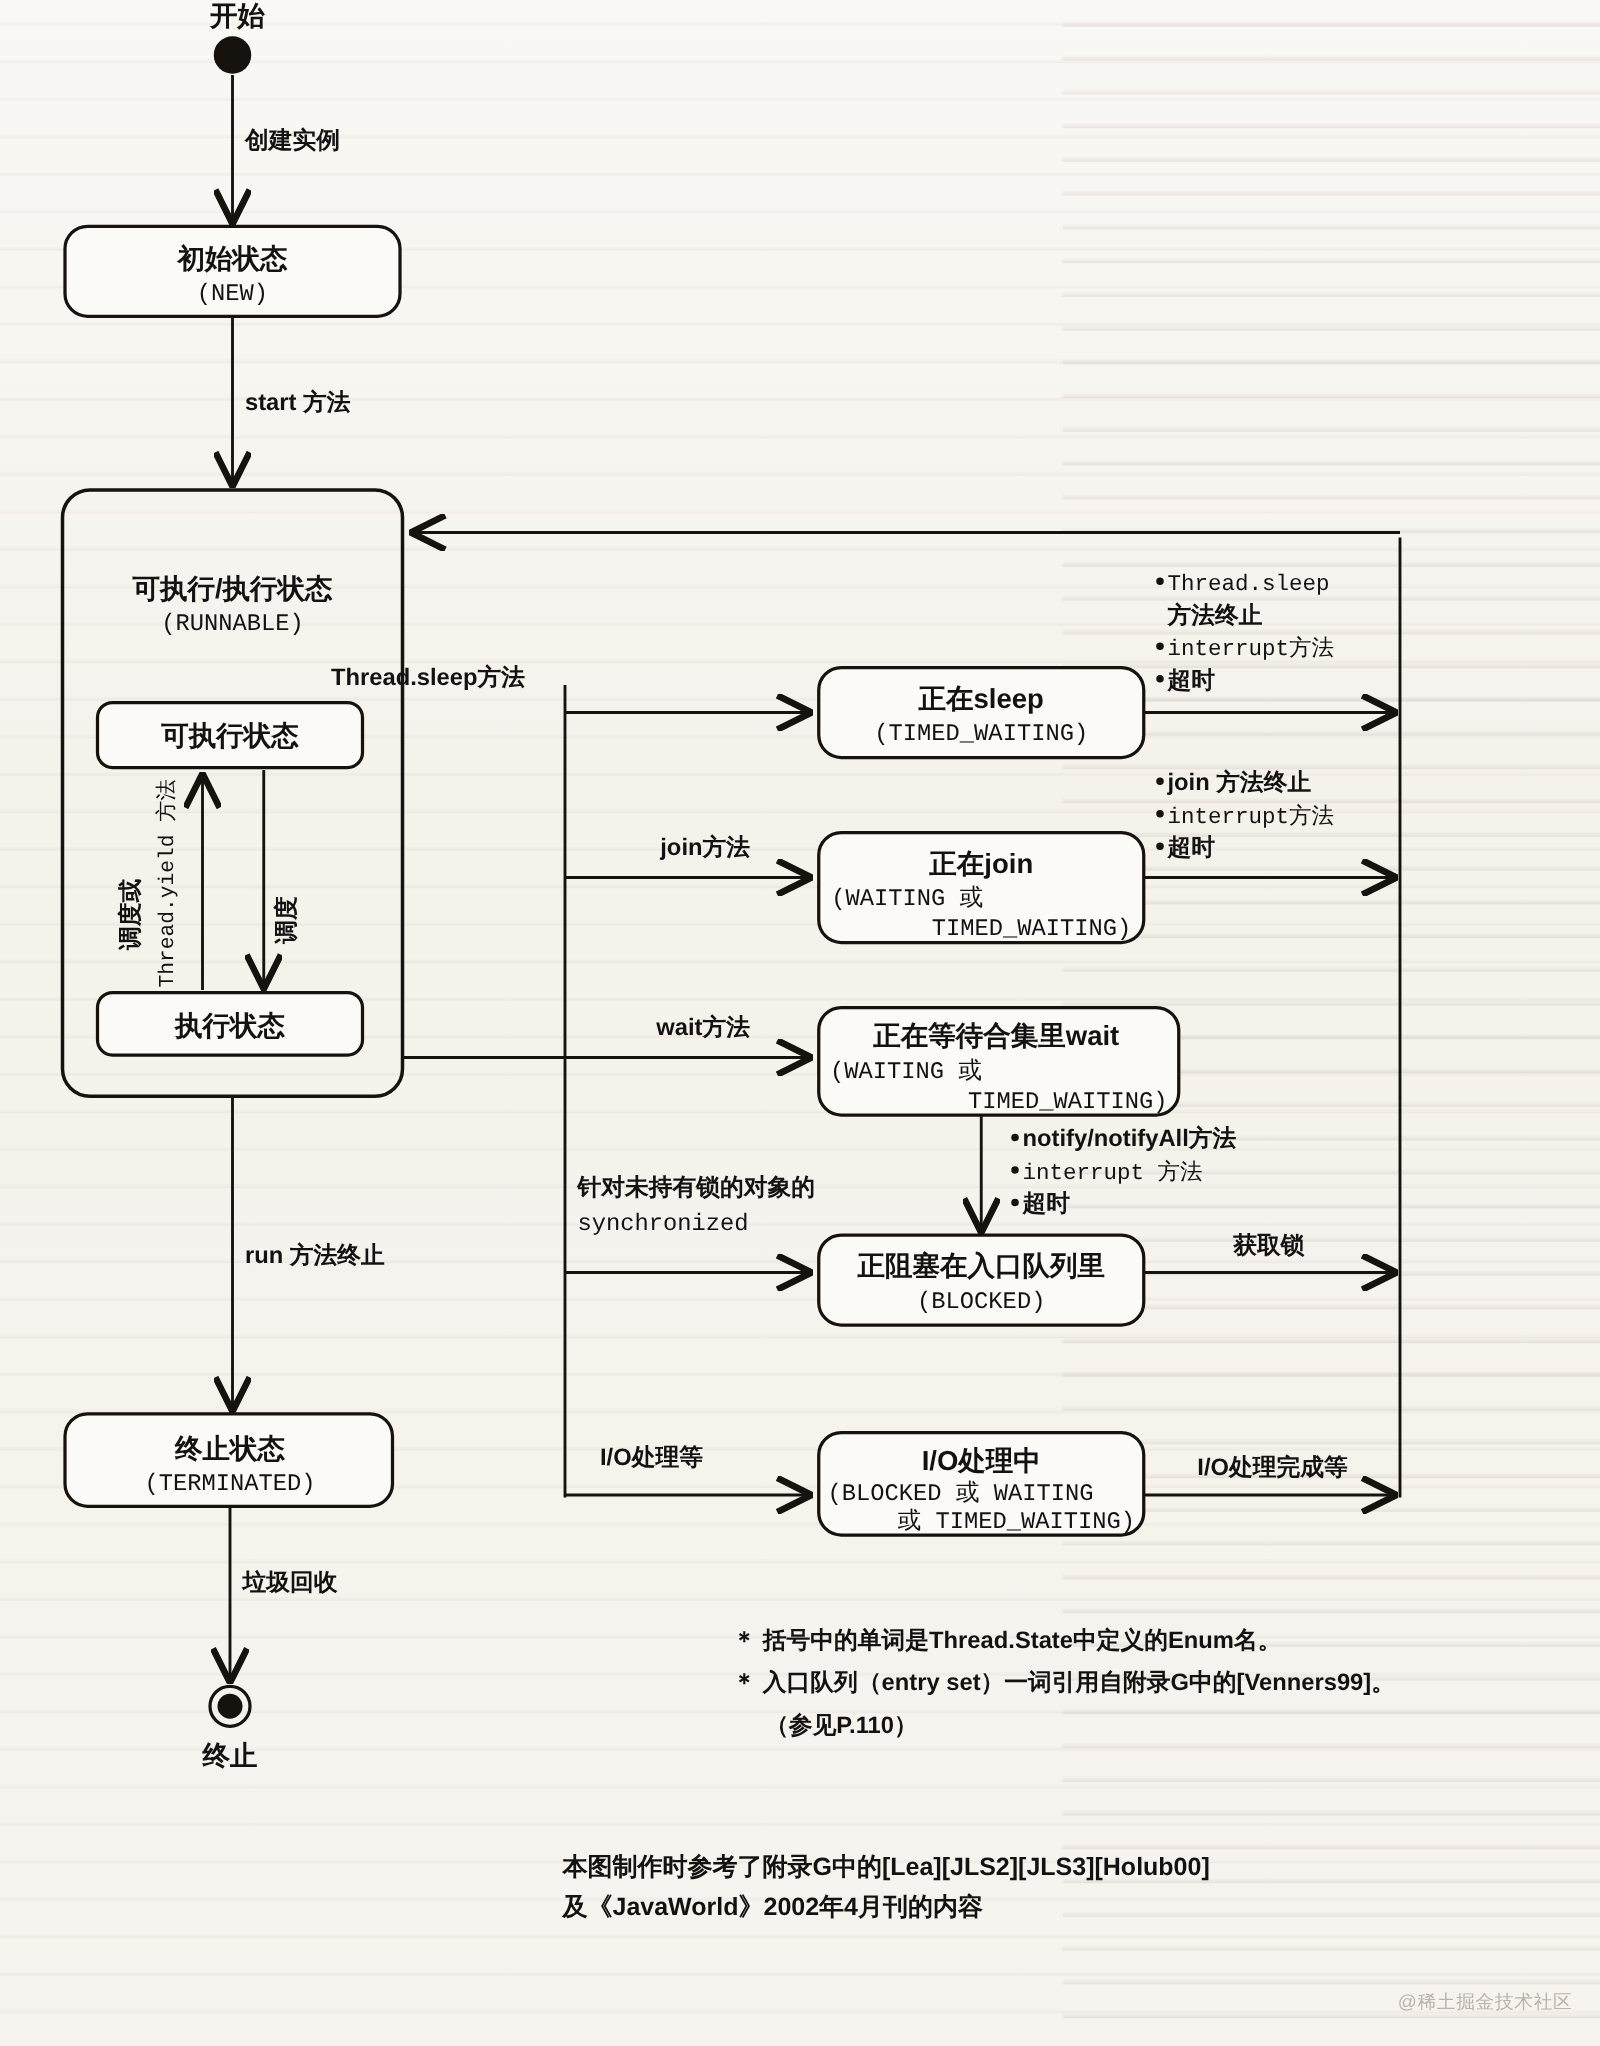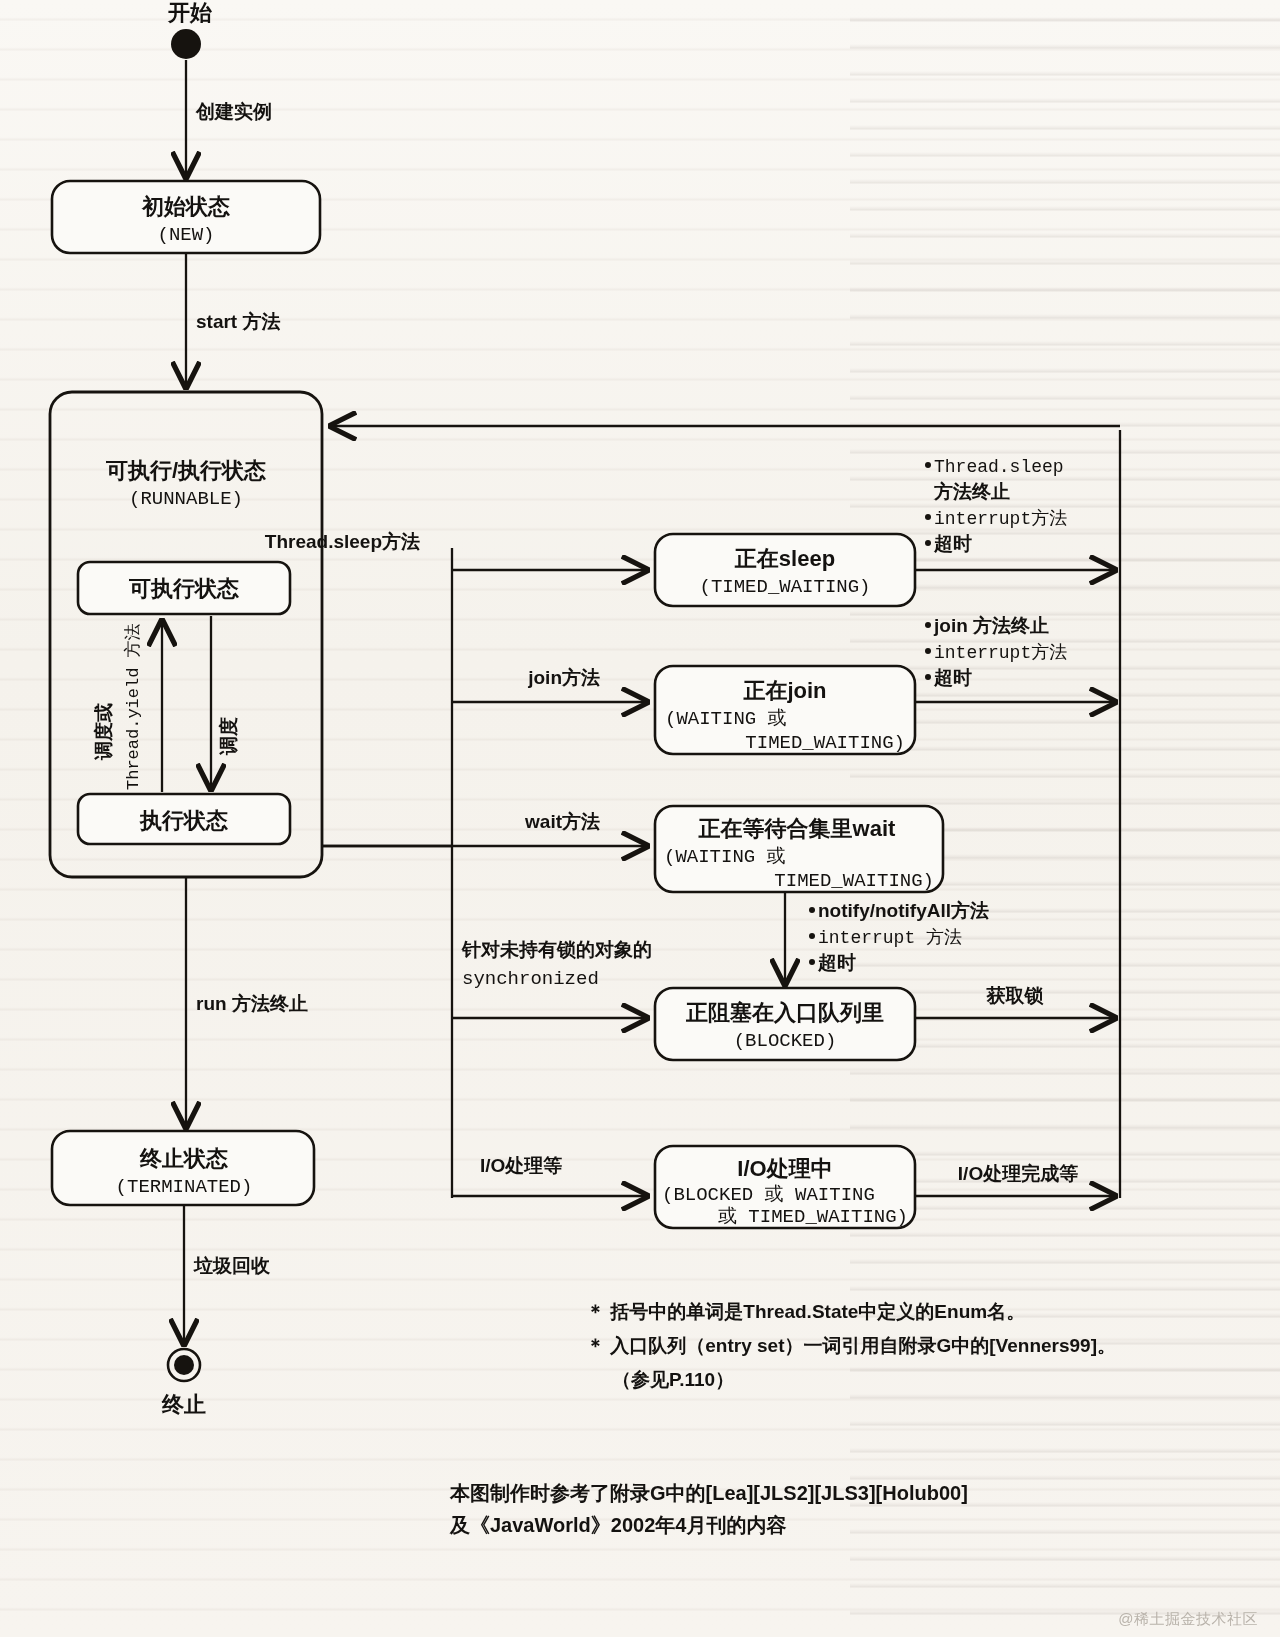--- a/index.html
+++ b/index.html
@@ -39,21 +39,21 @@
   text{fill:#141210;}
   .cn{font-family:"Liberation Sans","DejaVu Sans",sans-serif;font-weight:700;}
   .mono{font-family:"Liberation Mono","DejaVu Sans Mono",monospace;}
   .nodetitle{font-size:22px;}
   .nodeenum{font-size:19px;}
   .lbl{font-size:19px;}
   .bullet{font-size:18px;}
   .note{font-size:19px;}
   .foot{font-size:20px;}
   .wm{
-    position:absolute;right:22px;bottom:8px;
+    position:absolute;right:22px;bottom:26px;
     font-size:15px;color:#b9b3ab;letter-spacing:.5px;
   }
 </style>
 </head>
 <body>
 
 <div id="paper"></div>
 <div id="ghost"></div>
 <div id="ghost2"></div>
 

